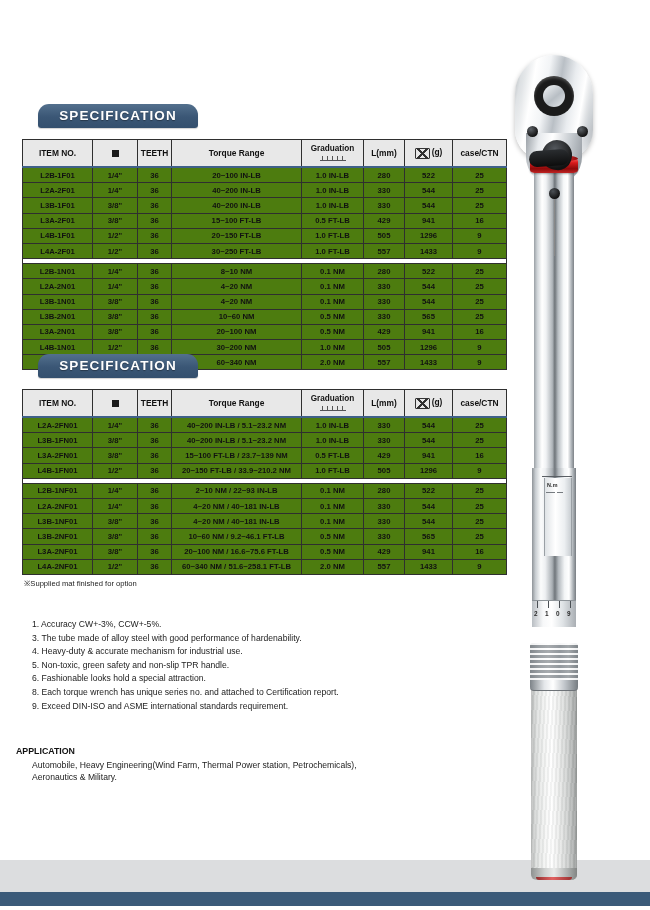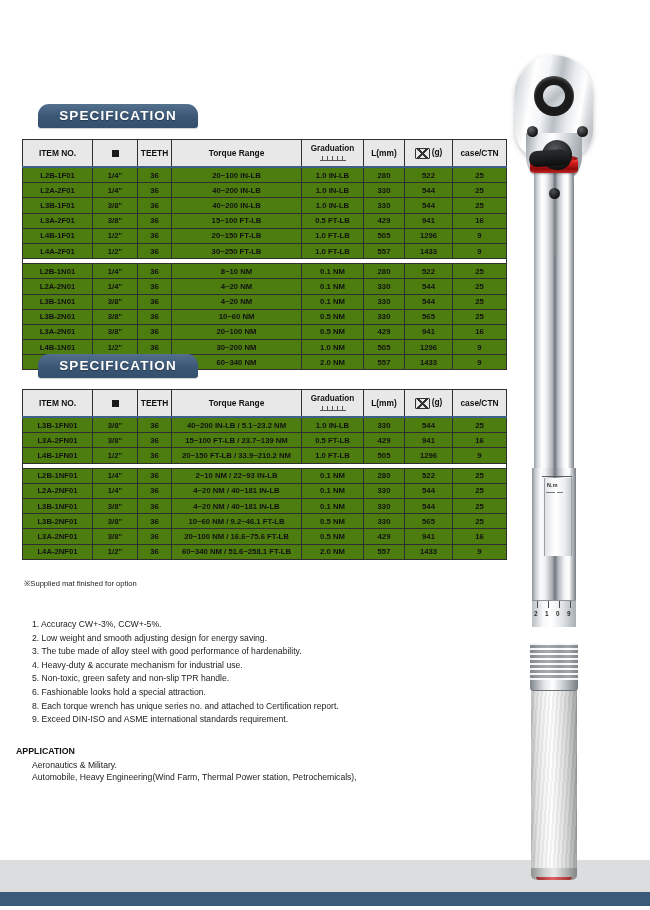--- a/index.html
+++ b/index.html
@@ -457,20 +457,30 @@
           </span>
         </div>
       </th>
       <th>L(mm)</th>
       <th><span class="scale-ico"></span><span>(g)</span></th>
       <th>case/CTN</th>
     </tr>
   </thead>
   <tbody>
       <tr>
+        <td>L2A-2FN01</td>
+        <td>1/4"</td>
+        <td>36</td>
+        <td>40~200 IN-LB / 5.1~23.2 NM</td>
+        <td>1.0 IN-LB</td>
+        <td>330</td>
+        <td>544</td>
+        <td>25</td>
+      </tr>
+      <tr>
         <td>L3B-1FN01</td>
         <td>3/8"</td>
         <td>36</td>
         <td>40~200 IN-LB / 5.1~23.2 NM</td>
         <td>1.0 IN-LB</td>
         <td>330</td>
         <td>544</td>
         <td>25</td>
       </tr>
       <tr>
@@ -556,33 +566,32 @@
         <td>1433</td>
         <td>9</td>
       </tr>
     </tbody>
 </table>
 
 <div class="note" style="left:24px;top:578px;">※Supplied mat finished for option</div>
 
 <div class="features" id="features-list" style="left:32px;top:618px;">
     <div>1. Accuracy CW+-3%, CCW+-5%.</div>
-    <div>2. Low weight and smooth adjusting design for energy saving.</div>
     <div>3. The tube made of alloy steel with good performance of hardenability.</div>
     <div>4. Heavy-duty &amp; accurate mechanism for industrial use.</div>
     <div>5. Non-toxic, green safety and non-slip TPR handle.</div>
     <div>6. Fashionable looks hold a special attraction.</div>
     <div>8. Each torque wrench has unique series no. and attached to Certification report.</div>
     <div>9. Exceed DIN-ISO and ASME international standards requirement.</div>
   </div>
 
 <div class="app-title" style="left:16px;top:746px;">APPLICATION</div>
 <div class="app-body" id="application-body" style="left:32px;top:759px;">
+    <div>Automobile, Heavy Engineering(Wind Farm, Thermal Power station, Petrochemicals),</div>
     <div>Aeronautics &amp; Military.</div>
-    <div>Automobile, Heavy Engineering(Wind Farm, Thermal Power station, Petrochemicals),</div>
   </div>
 
 <div class="wrench">
   <div class="head"></div>
   <div class="head-ring"></div>
   <div class="dot-l"></div>
   <div class="dot-r"></div>
   <div class="lever"></div>
   <div class="collar"></div>
   <div class="collar-top"></div>

